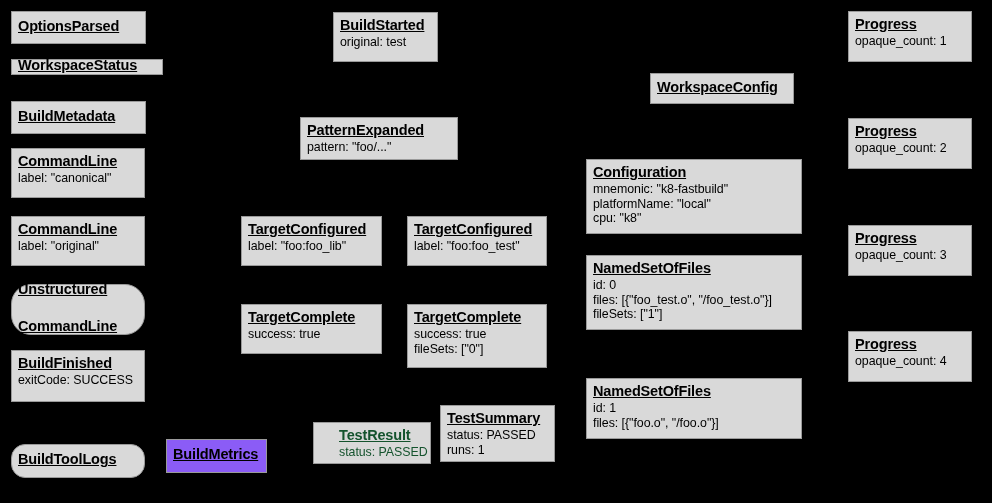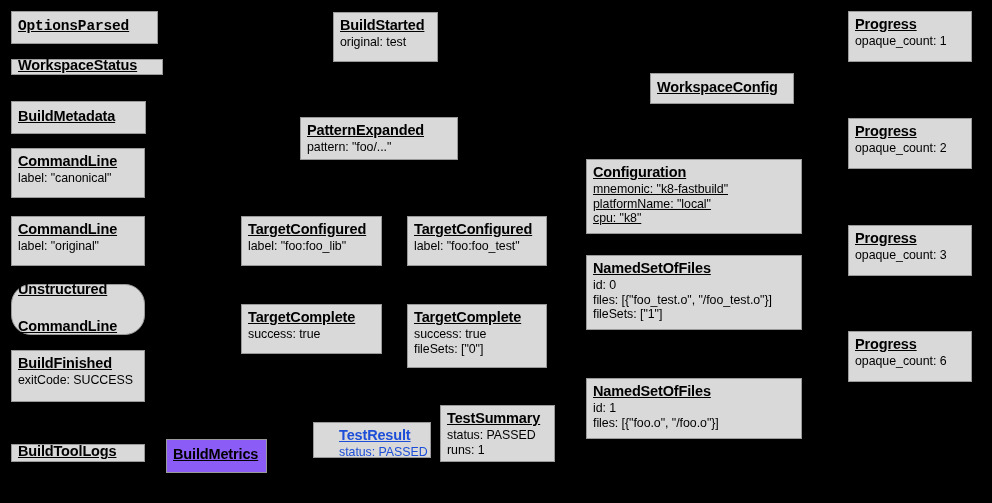--- a/index.html
+++ b/index.html
@@ -49,21 +49,21 @@
   }
   .title-only {
     display: flex;
     align-items: center;
   }
 </style>
 </head>
 <body>
 
 <div id="canvas" style="background: rgb(0, 0, 0);">
-    <div class="node title-only" style="left: 11px; top: 11px; width: 147px; height: 33px; background: rgb(217, 217, 217); border-color: rgb(154, 154, 154); color: rgb(0, 0, 0); font-family: Liberation Mono, monospace;">
+    <div class="node title-only" style="left: 11px; top: 11px; width: 135px; height: 33px; background: rgb(217, 217, 217); border-color: rgb(154, 154, 154); color: rgb(0, 0, 0);">
       <div class="node-title-wrap">
         <span class="node-title">OptionsParsed</span>
       </div>
     </div>
     <div class="node" style="left: 300px; top: 12px; width: 105px; height: 50px; background: rgb(217, 217, 217); border-color: rgb(154, 154, 154); color: rgb(0, 0, 0); margin-left: 33px;">
       <div class="node-title-wrap">
         <span class="node-title">BuildStarted</span>
       </div>
       <div class="node-field">original: test</div>
     </div>
@@ -99,21 +99,21 @@
         <span class="node-title">Progress</span>
       </div>
       <div class="node-field">opaque_count: 2</div>
     </div>
     <div class="node" style="left: 11px; top: 148px; width: 134px; height: 50px; background: rgb(217, 217, 217); border-color: rgb(154, 154, 154); color: rgb(0, 0, 0);">
       <div class="node-title-wrap">
         <span class="node-title">CommandLine</span>
       </div>
       <div class="node-field">label: "canonical"</div>
     </div>
-    <div class="node" style="left: 586px; top: 159px; width: 216px; height: 75px; background: rgb(217, 217, 217); border-color: rgb(154, 154, 154); color: rgb(0, 0, 0); text-decoration: underline;">
+    <div class="node" style="left: 586px; top: 159px; width: 216px; height: 75px; background: rgb(217, 217, 217); border-color: rgb(154, 154, 154); color: rgb(0, 0, 0);">
       <div class="node-title-wrap">
         <span class="node-title">Configuration</span>
       </div>
       <div class="node-field">mnemonic: "k8-fastbuild"</div>
       <div class="node-field">platformName: "local"</div>
       <div class="node-field">cpu: "k8"</div>
     </div>
     <div class="node" style="left: 241px; top: 216px; width: 141px; height: 50px; background: rgb(217, 217, 217); border-color: rgb(154, 154, 154); color: rgb(0, 0, 0);">
       <div class="node-title-wrap">
         <span class="node-title">TargetConfigured</span>
@@ -159,21 +159,21 @@
       <div class="node-title-wrap">
         <span class="node-title">TargetComplete</span>
       </div>
       <div class="node-field">success: true</div>
       <div class="node-field">fileSets: ["0"]</div>
     </div>
     <div class="node" style="left: 848px; top: 331px; width: 124px; height: 51px; background: rgb(217, 217, 217); border-color: rgb(154, 154, 154); color: rgb(0, 0, 0);">
       <div class="node-title-wrap">
         <span class="node-title">Progress</span>
       </div>
-      <div class="node-field">opaque_count: 6</div>
+      <div class="node-field">opaque_count: 4</div>
     </div>
     <div class="node" style="left: 11px; top: 350px; width: 134px; height: 52px; background: rgb(217, 217, 217); border-color: rgb(154, 154, 154); color: rgb(0, 0, 0);">
       <div class="node-title-wrap">
         <span class="node-title">BuildFinished</span>
       </div>
       <div class="node-field">exitCode: SUCCESS</div>
     </div>
     <div class="node" style="left: 586px; top: 378px; width: 216px; height: 61px; background: rgb(217, 217, 217); border-color: rgb(154, 154, 154); color: rgb(0, 0, 0);">
       <div class="node-title-wrap">
         <span class="node-title">NamedSetOfFiles</span>
@@ -181,27 +181,27 @@
       <div class="node-field">id: 1</div>
       <div class="node-field">files: [{"foo.o", "/foo.o"}]</div>
     </div>
     <div class="node" style="left: 440px; top: 405px; width: 115px; height: 57px; background: rgb(217, 217, 217); border-color: rgb(154, 154, 154); color: rgb(0, 0, 0);">
       <div class="node-title-wrap">
         <span class="node-title">TestSummary</span>
       </div>
       <div class="node-field">status: PASSED</div>
       <div class="node-field">runs: 1</div>
     </div>
-    <div class="node" style="left: 313px; top: 422px; width: 118px; height: 36px; background: rgb(217, 217, 217); border-color: rgb(154, 154, 154); color: #1d4ed8; padding-left: 25px;">
+    <div class="node" style="left: 313px; top: 422px; width: 118px; height: 42px; background: rgb(217, 217, 217); border-color: rgb(154, 154, 154); color: #14532d; padding-left: 25px;">
       <div class="node-title-wrap">
         <span class="node-title">TestResult</span>
       </div>
       <div class="node-field">status: PASSED</div>
     </div>
-    <div class="node title-only" style="left: 11px; top: 444px; width: 134px; height: 18px; background: rgb(217, 217, 217); border-color: rgb(154, 154, 154); color: rgb(0, 0, 0);">
+    <div class="node title-only" style="left: 11px; top: 444px; width: 134px; height: 34px; background: rgb(217, 217, 217); border-color: rgb(154, 154, 154); color: rgb(0, 0, 0); border-radius: 14px;">
       <div class="node-title-wrap">
         <span class="node-title">BuildToolLogs</span>
       </div>
     </div>
     <div class="node title-only" style="left: 166px; top: 439px; width: 101px; height: 34px; background: #8b5cf6; border-color: rgb(154, 154, 154); color: rgb(0, 0, 0); text-align: center;">
       <div class="node-title-wrap">
         <span class="node-title">BuildMetrics</span>
       </div>
     </div>
   </div>

